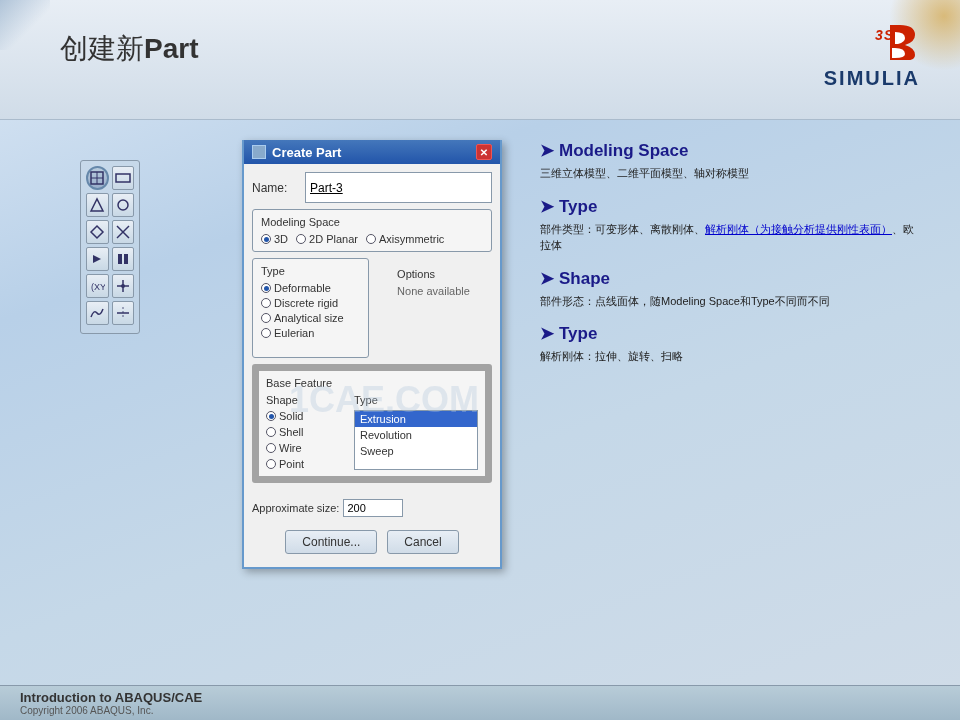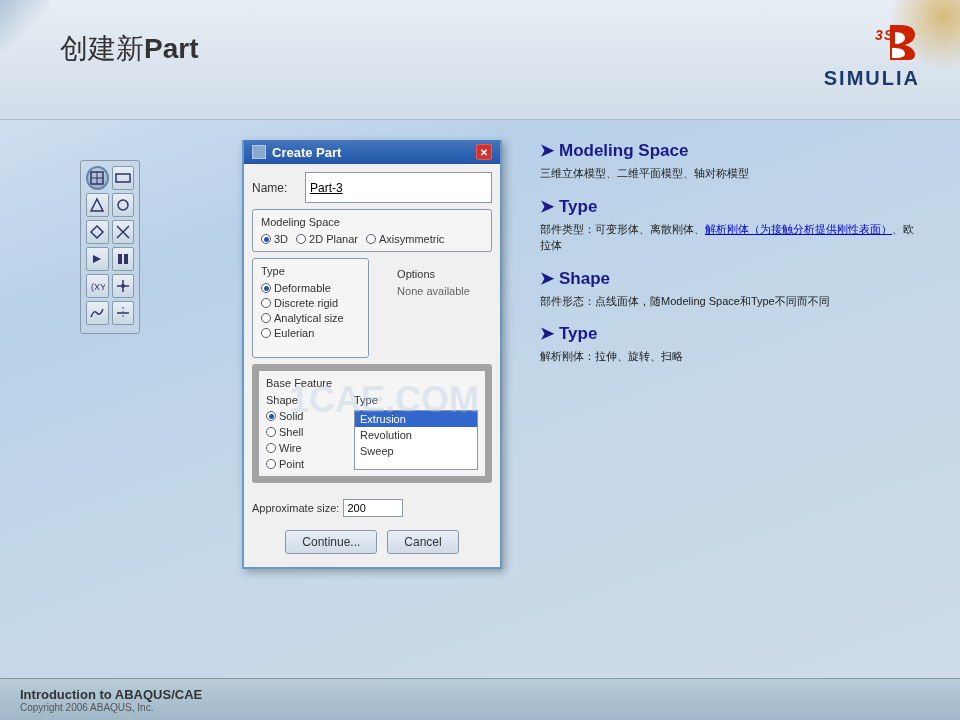--- a/index.html
+++ b/index.html
@@ -359,21 +359,21 @@
       font-weight: bold;
       color: #222;
     }
 
     
     .bottom-bar {
       position: absolute;
       bottom: 0;
       left: 0;
       right: 0;
-      height: 42px;
+      height: 35px;
       background: linear-gradient(180deg, #b8ccd8 0%, #a0b8c8 100%);
       border-top: 1px solid #8899aa;
       display: flex;
       align-items: center;
       justify-content: space-between;
       padding: 0 20px;
     }
     .bottom-left {
       font-size: 12px;
       color: #333;

